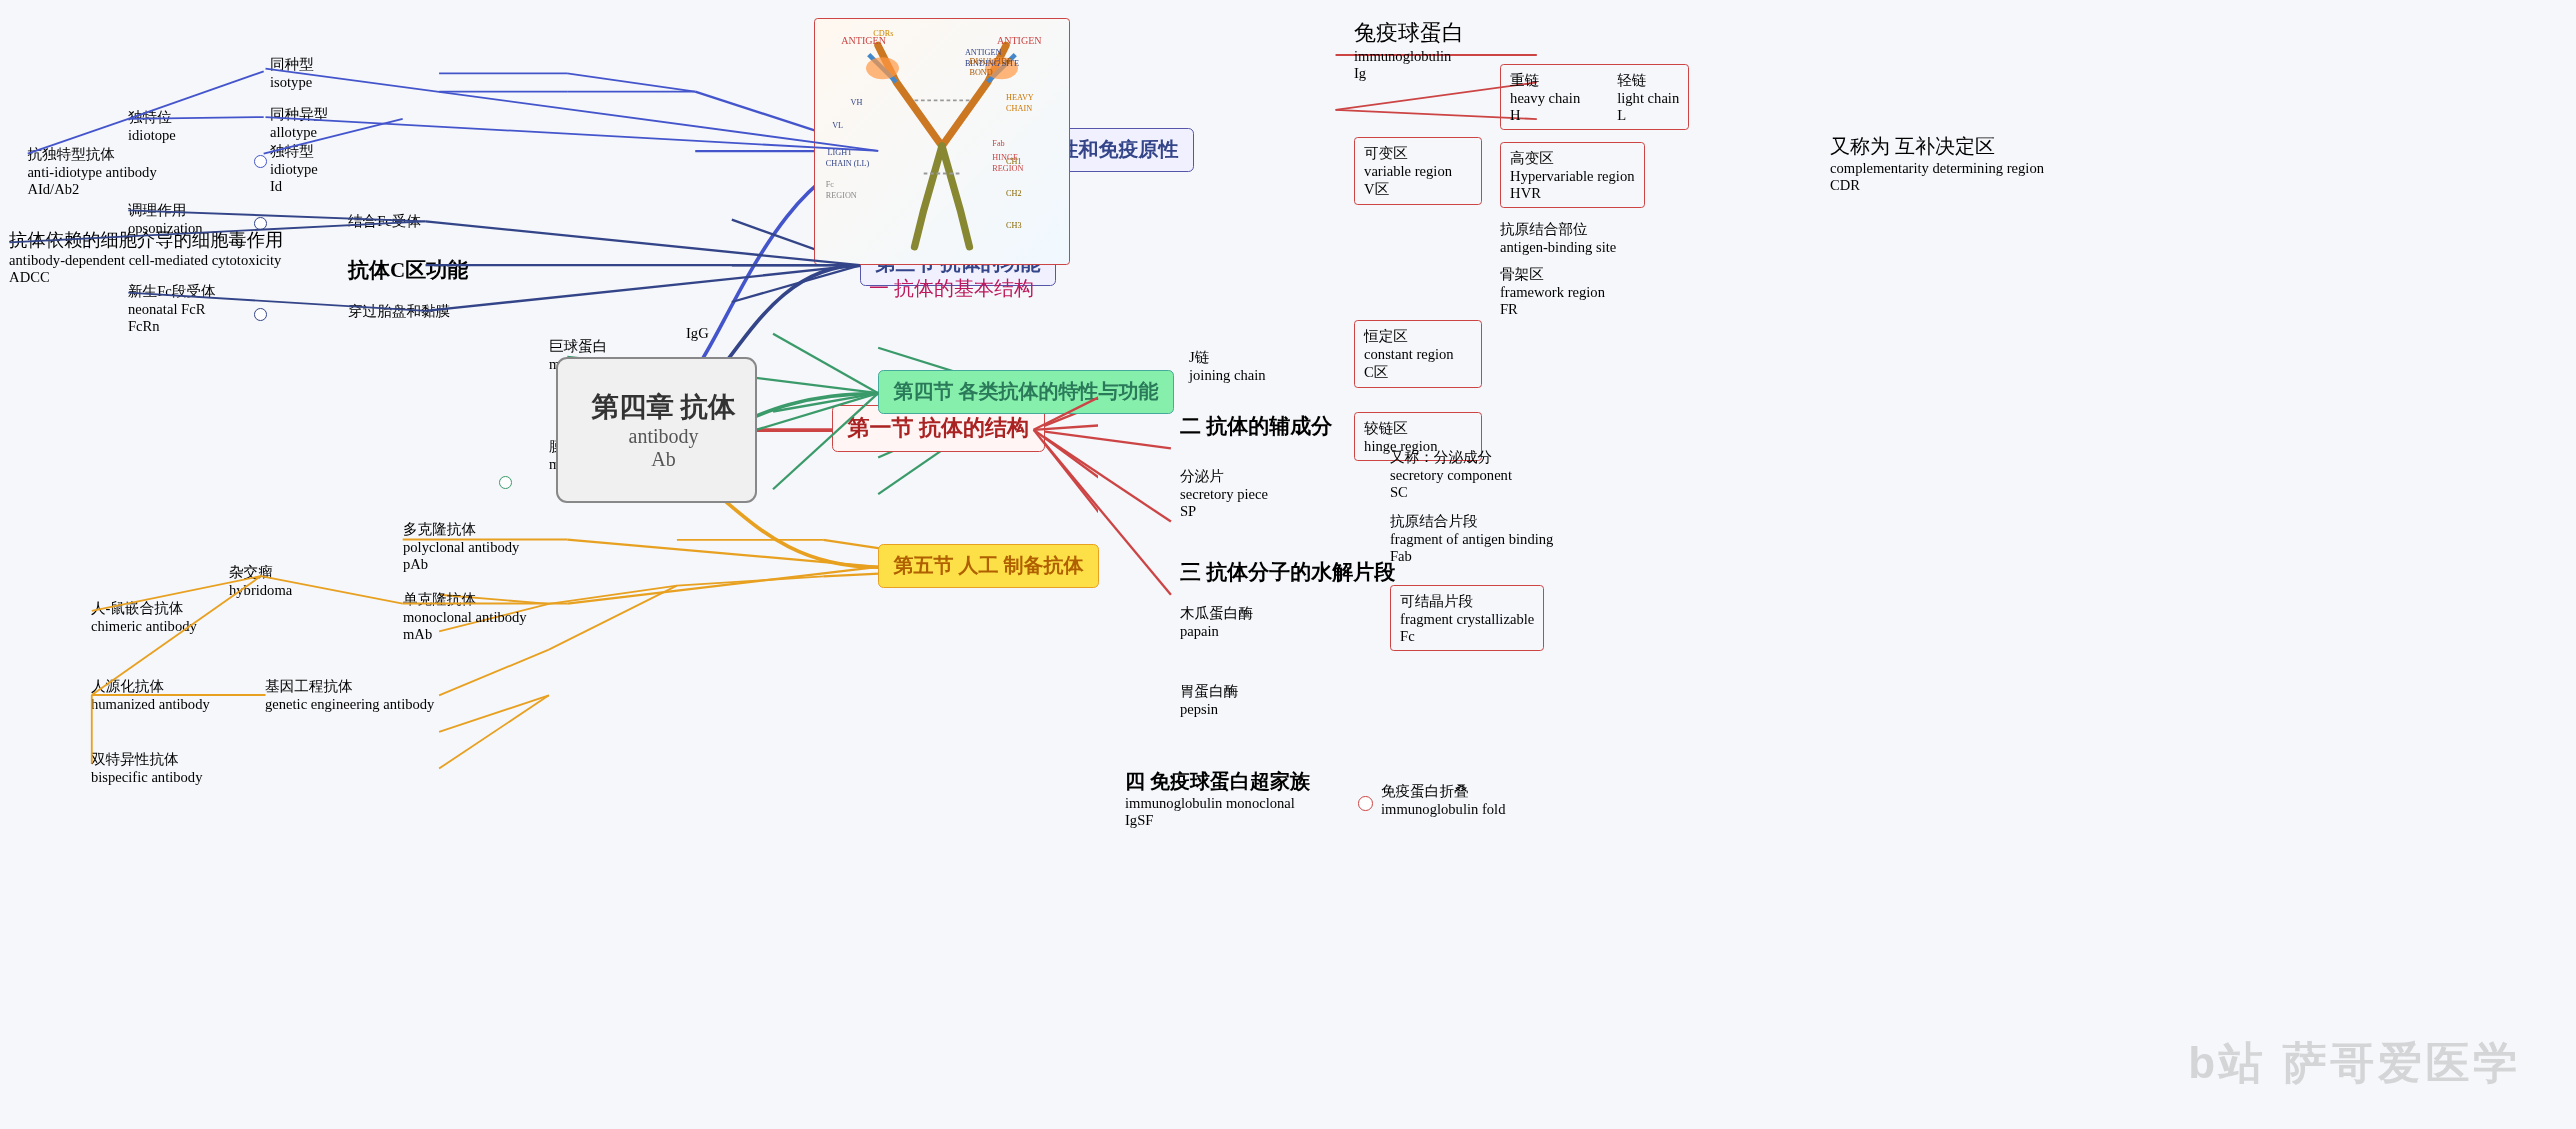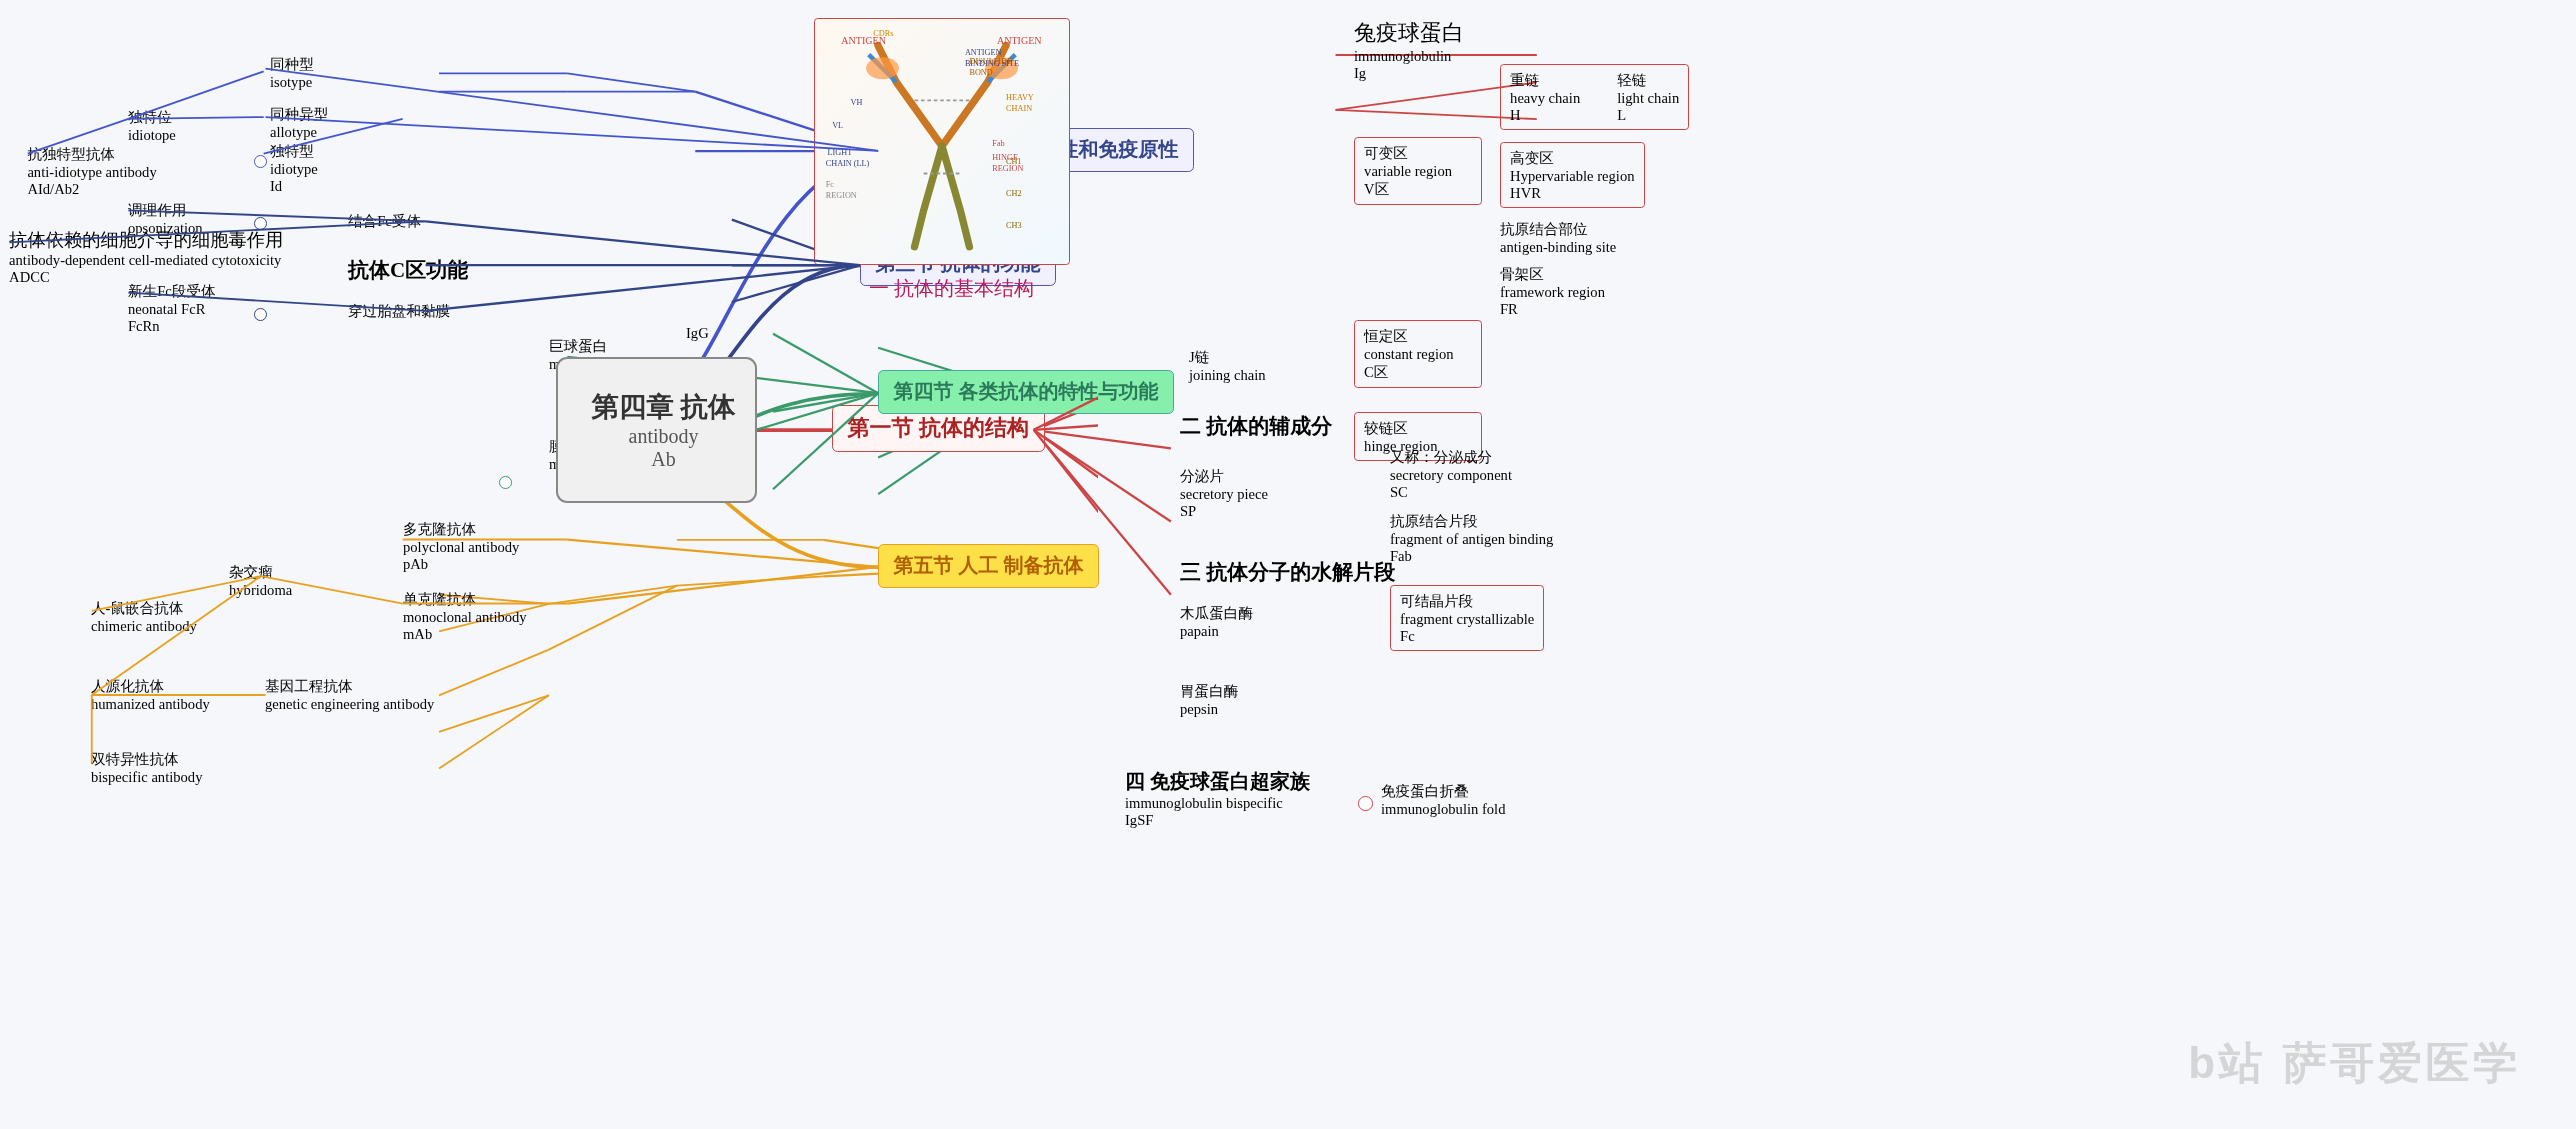--- a/index.html
+++ b/index.html
@@ -268,20 +268,25 @@
       <div class="en">light chain</div>
       <div class="en">L</div>
     </div>
   </div>
 
   <div class="red-border-box" style="left:1500px; top:142px;">
     <div class="cn">高变区</div>
     <div class="en">Hypervariable region</div>
     <div class="en">HVR</div>
   </div>
+  <div class="label-group" style="left:1830px; top:133px;">
+    <div class="cn" style="font-size:20px;">又称为 互补决定区</div>
+    <div class="en">complementarity determining region</div>
+    <div class="en">CDR</div>
+  </div>
 
   <div class="red-border-box" style="left:1354px; top:137px; width:128px;">
     <div class="cn">可变区</div>
     <div class="en">variable region</div>
     <div class="en">V区</div>
   </div>
 
   <div class="label-group" style="left:1500px; top:220px;">
     <div class="cn">抗原结合部位</div>
     <div class="en">antigen-binding site</div>
@@ -345,21 +350,21 @@
     <div class="en">Fc</div>
   </div>
 
   <div class="label-group" style="left:1180px; top:682px;">
     <div class="cn">胃蛋白酶</div>
     <div class="en">pepsin</div>
   </div>
 
   <div class="label-group" style="left:1125px; top:768px;">
     <div style="font-size:20px; font-weight:bold;">四 免疫球蛋白超家族</div>
-    <div class="en">immunoglobulin bispecific</div>
+    <div class="en">immunoglobulin monoclonal</div>
     <div class="en">IgSF</div>
   </div>
 
   <div style="position:absolute; left:1358px; top:796px; width:14.6px; height:14.6px; border-radius:50%; border:1.8px solid #cc4444; background:white;"></div>
   <div class="label-group" style="left:1381px; top:782px;">
     <div class="cn">免疫蛋白折叠</div>
     <div class="en">immunoglobulin fold</div>
   </div>
 
   <div class="label-group" style="left:270px; top:55px;">

